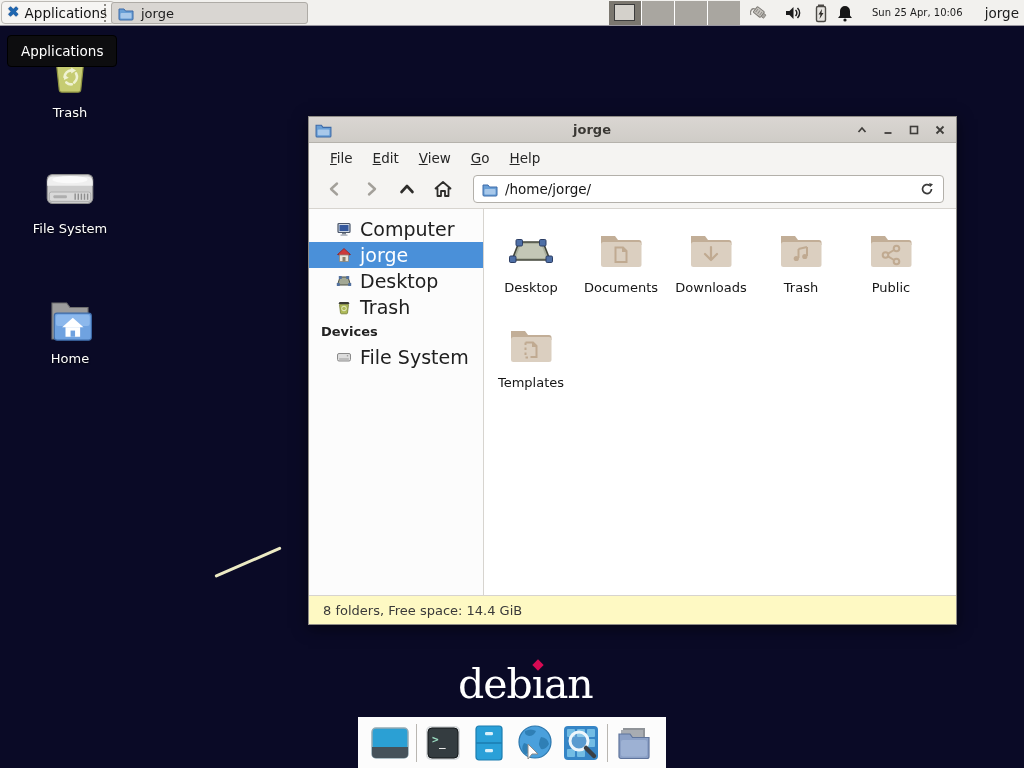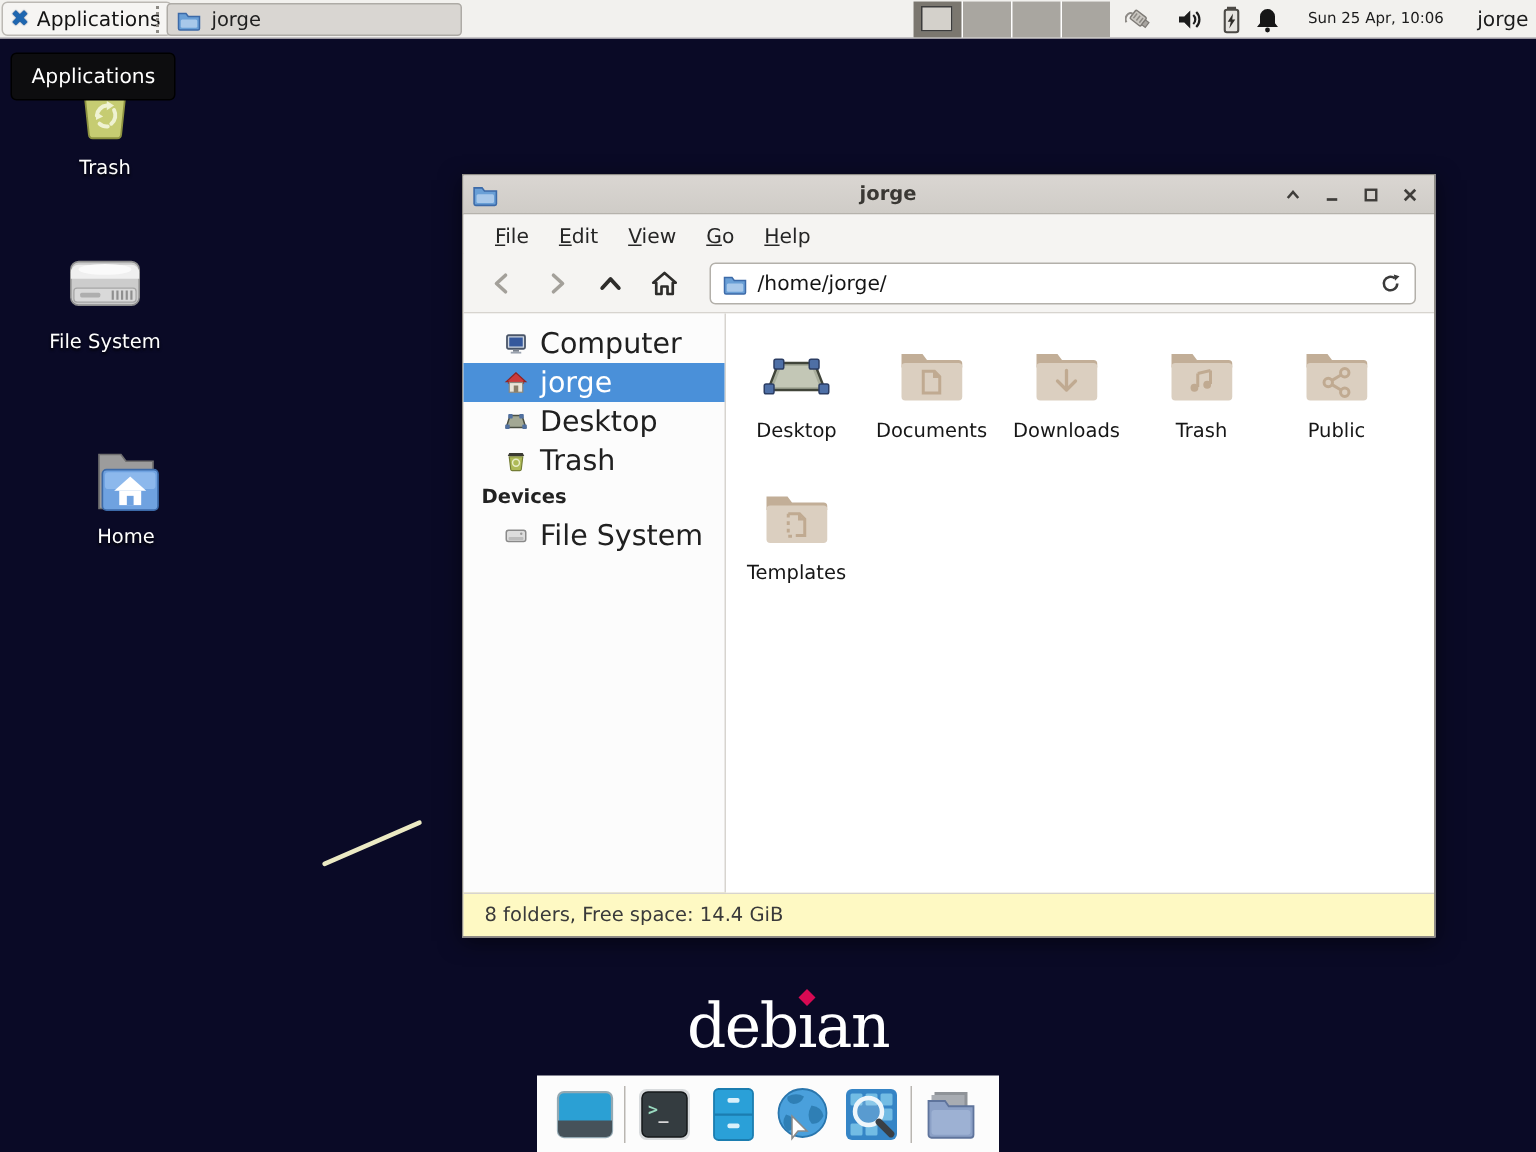--- a/index.html
+++ b/index.html
@@ -34,21 +34,21 @@
 
   
   .tooltip { position:absolute; left:7px; top:35px; background:#0d0d0f; color:#fff;
     padding:7px 13px; border-radius:4px; font-size:13.5px; z-index:40; border:1px solid #000; }
 
   
   .desk-icon { position:absolute; width:96px; display:flex; flex-direction:column; align-items:center; z-index:5; }
   .desk-icon .di-label { margin-top:5px; color:#fff; font-size:13px; text-shadow:0 1px 2px #000; }
   .di-trash { left:22px; top:42px; }
   .di-fs { left:22px; top:166px; }
-  .di-home { left:36px; top:296px; }
+  .di-home { left:22px; top:296px; }
 
   
   .debian-logo { position:absolute; left:458px; top:660px; color:#ffffff;
     font-family:"DejaVu Serif","Liberation Serif",serif; font-size:41px; letter-spacing:-1px; z-index:1; }
   .debian-logo .i-wrap { position:relative; }
   .debian-logo .i-diamond { position:absolute; left:2px; top:1px; width:8px; height:8px;
     background:#d70a53; transform:rotate(45deg); }
 
   .cursor-line { position:absolute; left:215px; top:575px; width:72px; height:3px;
     background:#eceac4; border-radius:2px; transform:rotate(-23.5deg); transform-origin:0 50%; z-index:6; }

